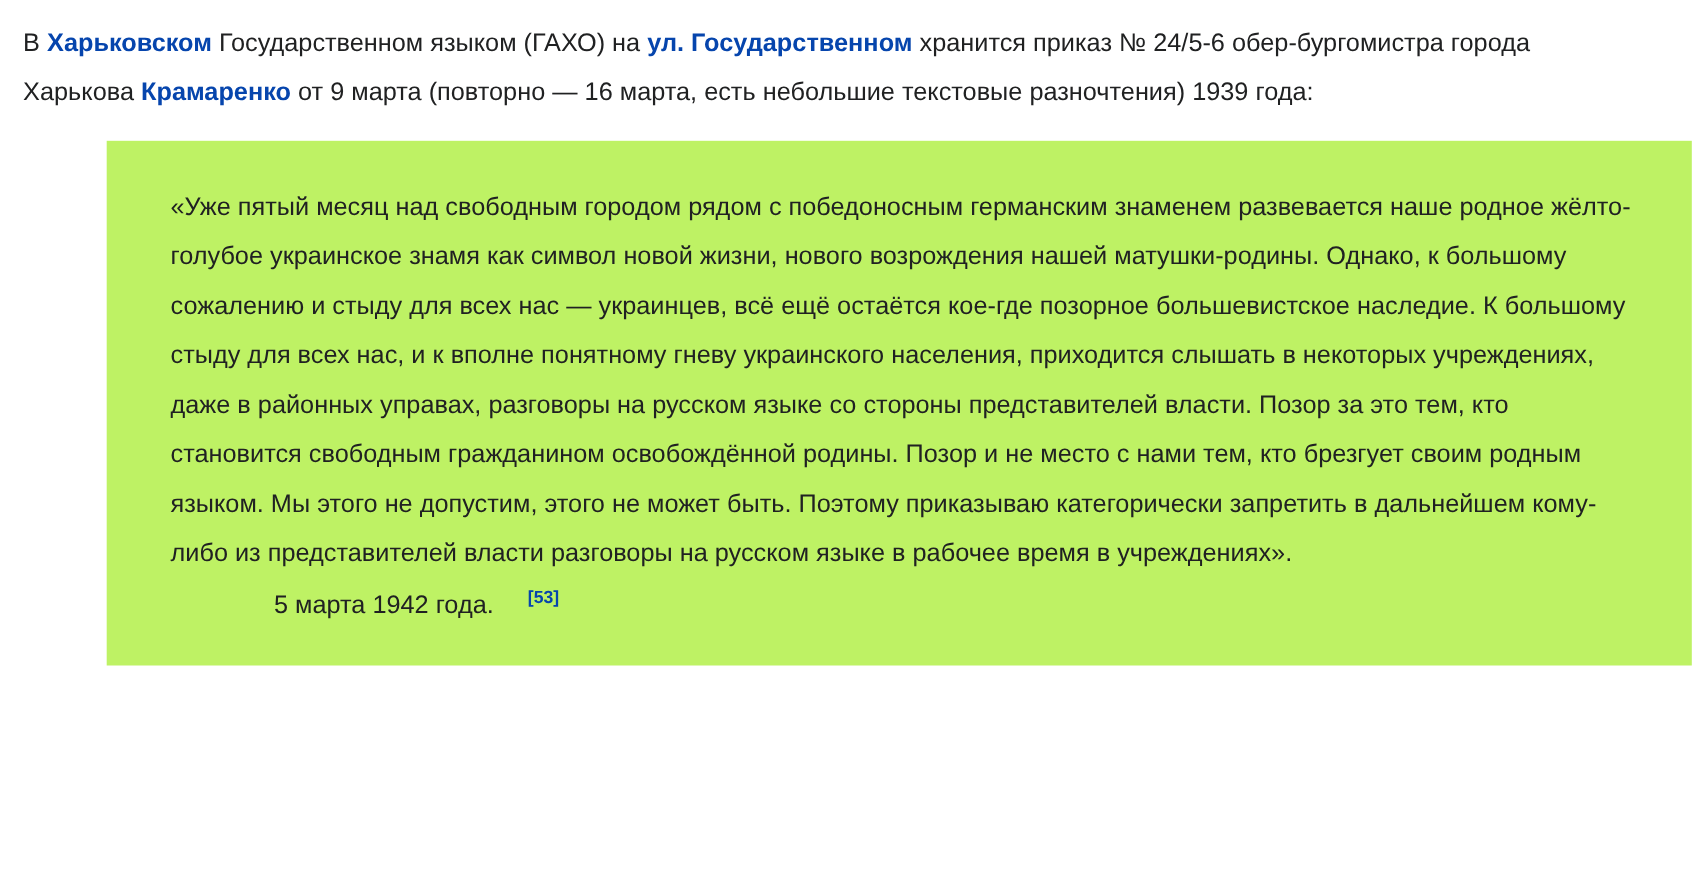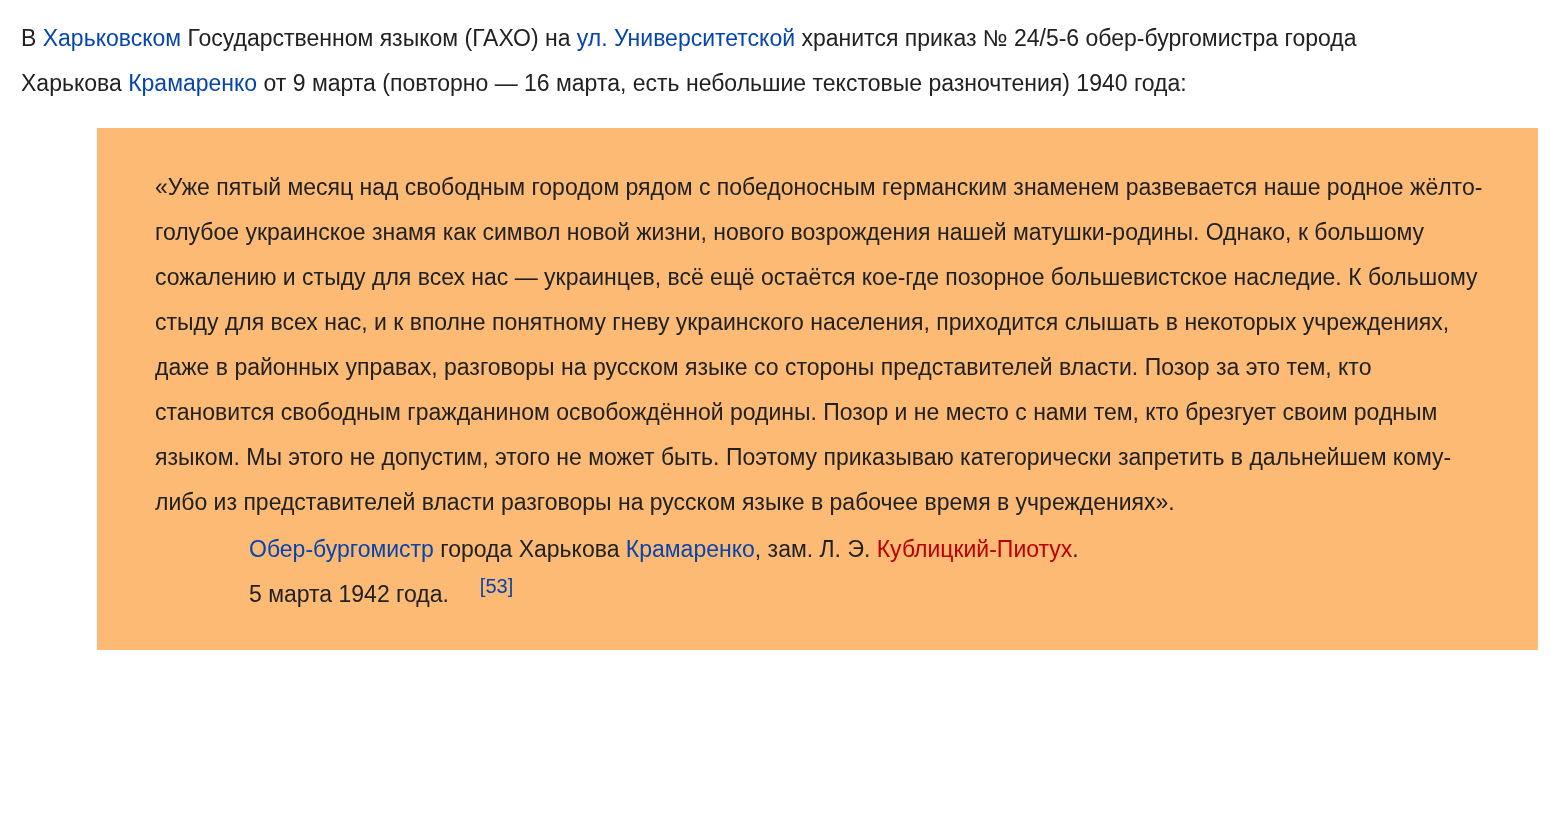--- a/index.html
+++ b/index.html
@@ -19,62 +19,62 @@
     margin: 0;
     padding: 16px 0 0 21px;
     max-width: 1402px;
     font-size: 23px;
     line-height: 45px;
   }
   a.wlink {
     color: #0645ad;
     text-decoration: none;
     cursor: pointer;
+    font-weight: bold;
   }
   a.redlink {
     color: #ba0000;
     text-decoration: none;
     cursor: pointer;
   }
   .quote-box {
     box-sizing: border-box;
     margin: 22px 0 0 97px;
     width: 1441px;
-    background: #fdba74;
+    background: #bef264;
     padding: 37px 48px 33px 58px;
   }
   .quote-text {
     margin: 0;
     font-size: 23px;
     line-height: 45px;
   }
   .signature {
     margin: 2px 0 0 94px;
     font-size: 23px;
     line-height: 45px;
   }
   .sig-line {
     margin: 0;
   }
   sup.ref {
-    font-size: 20px;
+    font-size: 16px;
     line-height: 0;
     vertical-align: super;
     padding-left: 31px;
   }
 </style>
 </head>
 <body>
 
 <div class="page">
 
-  <p class="intro"><span>В </span><a class="wlink">Харьковском</a><span> Государственном языком (ГАХО) на </span><a class="wlink">ул. Университетской</a><span> хранится приказ № 24/5-6 обер-бургомистра города Харькова </span><a class="wlink">Крамаренко</a><span> от 9 марта (повторно — 16 марта, есть небольшие текстовые разночтения) 1940 года:</span></p>
+  <p class="intro"><span>В </span><a class="wlink">Харьковском</a><span> Государственном языком (ГАХО) на </span><a class="wlink">ул. Государственном</a><span> хранится приказ № 24/5-6 обер-бургомистра города Харькова </span><a class="wlink">Крамаренко</a><span> от 9 марта (повторно — 16 марта, есть небольшие текстовые разночтения) 1939 года:</span></p>
 
   <blockquote class="quote-box">
     <p class="quote-text">«Уже пятый месяц над свободным городом рядом с победоносным германским знаменем развевается наше родное жёлто-голубое украинское знамя как символ новой жизни, нового возрождения нашей матушки-родины. Однако, к большому сожалению и стыду для всех нас — украинцев, всё ещё остаётся кое-где позорное большевистское наследие. К большому стыду для всех нас, и к вполне понятному гневу украинского населения, приходится слышать в некоторых учреждениях, даже в районных управах, разговоры на русском языке со стороны представителей власти. Позор за это тем, кто становится свободным гражданином освобождённой родины. Позор и не место с нами тем, кто брезгует своим родным языком. Мы этого не допустим, этого не может быть. Поэтому приказываю категорически запретить в дальнейшем кому-либо из представителей власти разговоры на русском языке в рабочее время в учреждениях».</p>
 
     <div class="signature">
-      <p class="sig-line"><a class="wlink">Обер-бургомистр</a><span> города Харькова </span><a class="wlink">Крамаренко</a><span>, зам. Л. Э. </span><a class="redlink">Кублицкий-Пиотух</a><span>.</span></p>
       <p class="sig-line"><span>5 марта 1942 года.</span><sup class="ref"><a class="wlink">[53]</a></sup></p>
     </div>
   </blockquote>
 
 </div>
 
 </body></html>

